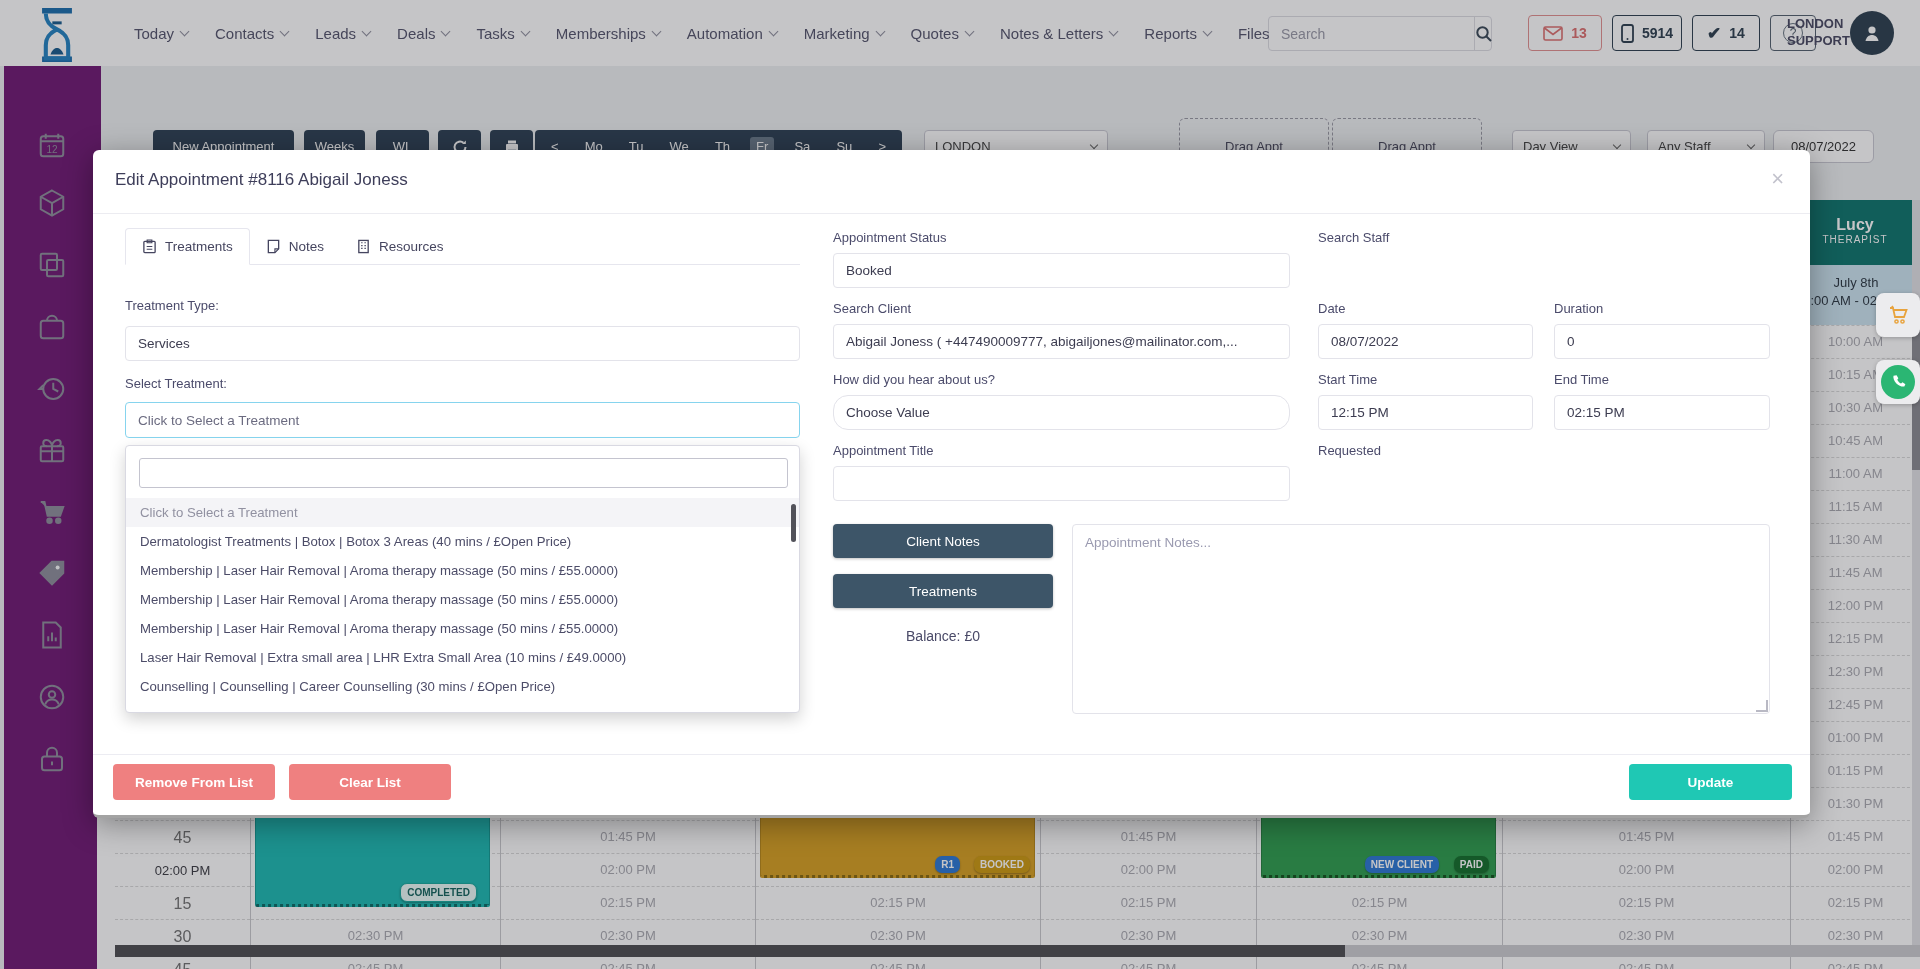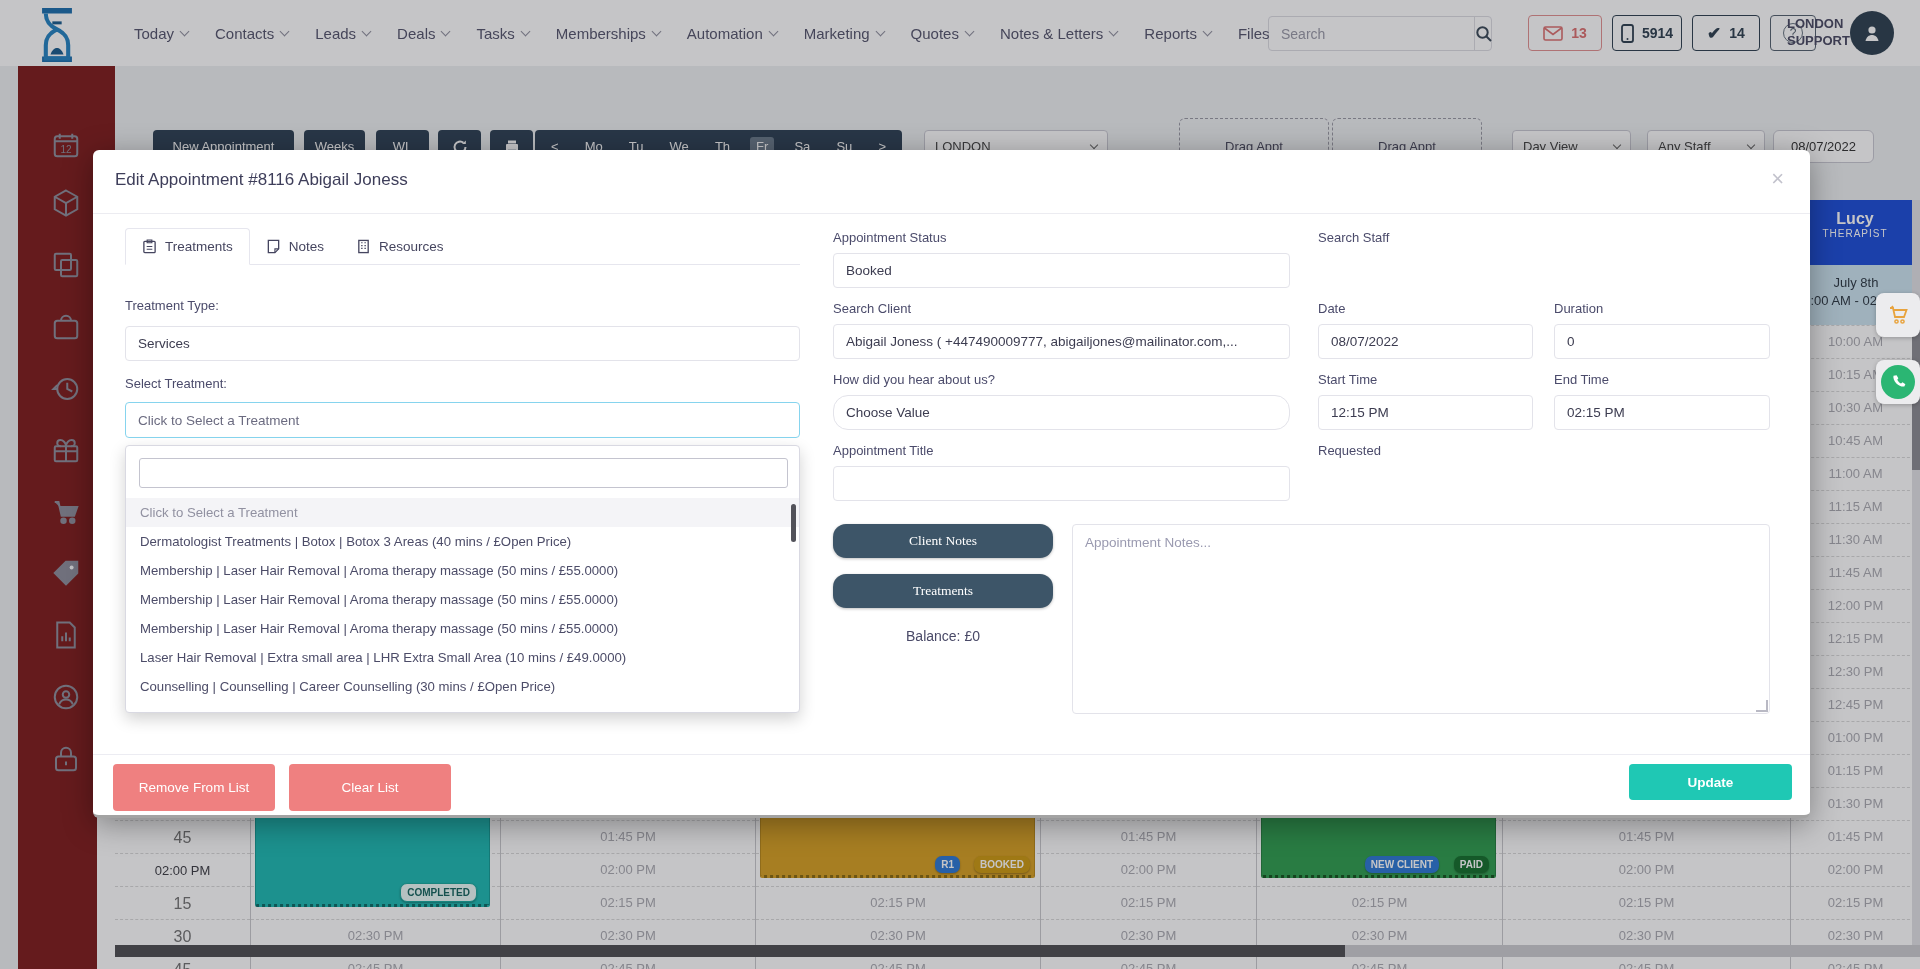--- a/index.html
+++ b/index.html
@@ -22,40 +22,40 @@
 .badge-phone{left:1612px;width:70px;border:1px solid #2f4050;color:#2f4050}
 .badge-check{left:1692px;width:68px;border:1px solid #2f4050;color:#2f4050}
 .badge-q{left:1770px;width:46px;border:1px solid #55626f;color:#55626f;font-weight:normal}
 .q-circ{width:20px;height:20px;border:1.4px solid #66737f;border-radius:50%;font-size:12px;display:flex;align-items:center;justify-content:center}
 .check-glyph{font-size:17px;font-weight:bold}
 .username{position:absolute;left:1787px;left:1824px;top:15px;width:80px;font-size:13px;font-weight:bold;color:#4a4a63;line-height:17px;text-align:left}
 .username{left:1787px;width:62px}
 .avatar{position:absolute;left:1850px;top:11px;width:44px;height:44px;border-radius:50%;background:#2e4050;display:flex;align-items:center;justify-content:center;cursor:pointer}
 
 
-.sidebar{position:absolute;left:18px;top:66px;width:97px;height:903px;background:#7f1d1d;z-index:1}
+.sidebar{position:absolute;left:4px;top:66px;width:97px;height:903px;background:#701a75;z-index:1}
 .side-ic{position:absolute;left:33px;width:30px;height:30px;color:#8f8f9c;cursor:pointer}
 .side-ic svg{stroke:#8f8f9c;fill:none;stroke-width:1.6}
 .dk-btn{position:absolute;top:130px;height:33px;background:#2e4154;color:#fff;border:0;border-radius:4px;font-size:13px;font-family:inherit;cursor:pointer;display:flex;align-items:center;justify-content:center}
 .wk-group{position:absolute;left:535px;top:130px;width:367px;height:33px;background:#2e4154;border-radius:4px;color:#fff;display:flex;align-items:center;justify-content:space-between;padding:0 10px;font-size:13px}
 .wd,.wk-arrow{cursor:pointer;padding:2px 6px;border-radius:3px}
 .wd.active{background:#6b7b8b}
 .lt-select{position:absolute;top:130px;height:33px;background:#fff;border:1px solid #c9c9d2;border-radius:4px;font-size:13px;color:#444;display:flex;align-items:center;justify-content:space-between;padding:0 10px;cursor:pointer}
 .sel-caret{width:6px;height:6px;border-right:1.5px solid #666;border-bottom:1.5px solid #666;transform:rotate(45deg);margin-top:-3px;margin-left:8px}
 .drag-box{position:absolute;top:118px;height:56px;border:1.6px dashed #9a9aa5;border-radius:6px;display:flex;align-items:center;justify-content:center;font-size:13px;color:#4a4a5e;cursor:pointer}
 .date-field{position:absolute;left:1773px;top:130px;width:101px;height:33px;background:#fff;border:1px solid #c9c9d2;border-radius:6px;font-size:13px;color:#333;display:flex;align-items:center;justify-content:center;cursor:pointer}
 
 
 .calendar{position:absolute;left:97px;top:200px;width:1823px;height:769px;background:#fff;z-index:1;overflow:hidden}
 .gutter{position:absolute;left:18px;top:125px;width:135px}
 .grow{height:33px;line-height:33px;text-align:center;font-size:16px;color:#737373;border-top:1px dashed #d8d8d8}
 .grow:nth-child(4n+1){color:#3d3d44;font-size:13px}
 .cal-col{position:absolute;top:125px;border-left:1px solid #c8c8cc}
 .slot{height:33px;line-height:32px;text-align:center;font-size:13px;color:#ababb2;border-top:1px dashed #d8d8d8;cursor:pointer}
-.colg-head{position:absolute;left:1693px;top:0;width:130px;height:78px;background:#1d4ed8;color:#fff;text-align:center;padding-top:10px;cursor:pointer}
+.colg-head{position:absolute;left:1693px;top:0;width:130px;height:78px;background:#0f766e;color:#fff;text-align:center;padding-top:16px;cursor:pointer}
 .colg-head .nm{font-size:16px;font-weight:bold}
 .colg-head .rl{font-size:10px;letter-spacing:1px}
 .colg-sum{position:absolute;left:1693px;top:65px;width:130px;height:60px;background:#cde4f1;color:#2e3a44;font-size:13px;padding:9px 4px 0 6px;line-height:18px;white-space:nowrap;cursor:pointer}
 .appt{position:absolute;border-radius:2px;cursor:pointer}
 .appt-teal{left:158px;top:520px;width:235px;height:187px;background:#1ebab3;border:1px solid #149b95;border-bottom:3px dotted #0d6b66}
 .appt-yellow{left:663px;top:520px;width:275px;height:158px;background:#d7a023;border:1px solid #b8881a;border-bottom:3px dotted #8a6a0f}
 .appt-green{left:1164px;top:520px;width:235px;height:158px;background:#2f9e4f;border:1px solid #25813f;border-bottom:3px dotted #14531f}
 .badge{position:absolute;bottom:2px;font-size:10px;font-weight:bold;padding:3px 6px;border-radius:7px;color:#fff;box-shadow:0 1px 2px rgba(0,0,0,.3)}
 .b-completed{right:12px;background:#eafaf7;border:1px solid #18a89e;color:#15655f}
 .b-r1{right:74px;background:#2d79d4}
@@ -85,27 +85,27 @@
 .m-label{position:absolute;font-size:13px;color:#4b4b6b}
 .m-input{position:absolute;height:35px;border:1px solid #e3e3ea;border-radius:4px;padding:0 12px;font-size:13.5px;color:#3c3c50;font-family:inherit;outline:none;background:#fff;text-overflow:ellipsis}
 .m-input::placeholder{color:#9a9ab0}
 .st-input{border:1px solid #86d4ee;color:#6b6b80}
 .dropdown{position:absolute;left:32px;top:295px;width:675px;height:268px;background:#fff;border:1px solid #d9d9e2;border-radius:4px;box-shadow:0 6px 16px rgba(0,0,0,.18);z-index:5}
 .dd-search{position:absolute;left:13px;top:12px;width:649px;height:30px;border:1px solid #c4c4cf;border-radius:3px;padding:0 8px;font-size:13px;outline:none;font-family:inherit}
 .dd-list{position:absolute;left:0;top:52px;width:100%}
 .dd-item{padding:7px 14px;font-size:13.2px;color:#4c4c68;cursor:pointer;white-space:nowrap;overflow:hidden}
 .dd-item:first-child{background:#f4f4f7;color:#9191a1}
 .dd-thumb{position:absolute;right:3px;top:58px;width:5px;height:38px;background:#52525a;border-radius:3px;cursor:pointer}
-.m-btn-dark{position:absolute;width:220px;height:34px;background:#3d5568;color:#fff;border:0;border-radius:13px;font-size:13.5px;font-family:Liberation Serif, serif;cursor:pointer;box-shadow:0 1px 3px rgba(0,0,0,.25)}
+.m-btn-dark{position:absolute;width:220px;height:34px;background:#3d5568;color:#fff;border:0;border-radius:4px;font-size:13.5px;font-family:Liberation Sans, sans-serif;cursor:pointer;box-shadow:0 1px 3px rgba(0,0,0,.25)}
 .balance{position:absolute;left:740px;top:478px;width:220px;text-align:center;font-size:14px;color:#4a4a68;font-weight:500}
 .m-textarea{position:absolute;left:979px;top:374px;width:698px;height:190px;border:1px solid #e3e3ea;border-radius:4px;padding:10px 12px;font-size:13.5px;color:#3c3c50;font-family:inherit;outline:none;resize:none}
 .m-textarea::placeholder{color:#9a9ab0}
 .resize-grip{position:absolute;left:1663px;top:550px;width:12px;height:12px;border-right:2px solid #b9b9c4;border-bottom:2px solid #b9b9c4;transform:rotate(0deg);pointer-events:none}
 .m-foot-line{position:absolute;left:0;top:604px;width:100%;height:1px;background:#ececf2}
-.btn-salmon{position:absolute;top:614px;width:162px;height:47px;background:#ef8080;color:#fff;border:0;border-radius:4px;font-size:13.5px;font-weight:normal;font-family:inherit;cursor:pointer}
+.btn-salmon{position:absolute;top:614px;width:162px;height:36px;background:#ef8080;color:#fff;border:0;border-radius:4px;font-size:13.5px;font-weight:bold;font-family:inherit;cursor:pointer}
 .btn-update{position:absolute;left:1536px;top:614px;width:163px;height:36px;background:#1fc8b4;color:#fff;border:0;border-radius:4px;font-size:13.5px;font-weight:bold;font-family:inherit;cursor:pointer}
 </style>
 </head>
 <body>
 
 <div id="screen">
 
   <div class="topbar">
     <svg class="logo" viewBox="0 0 24 30">
       <path d="M4 2h16M4 28h16" stroke="#1d6fae" stroke-width="3"></path>

